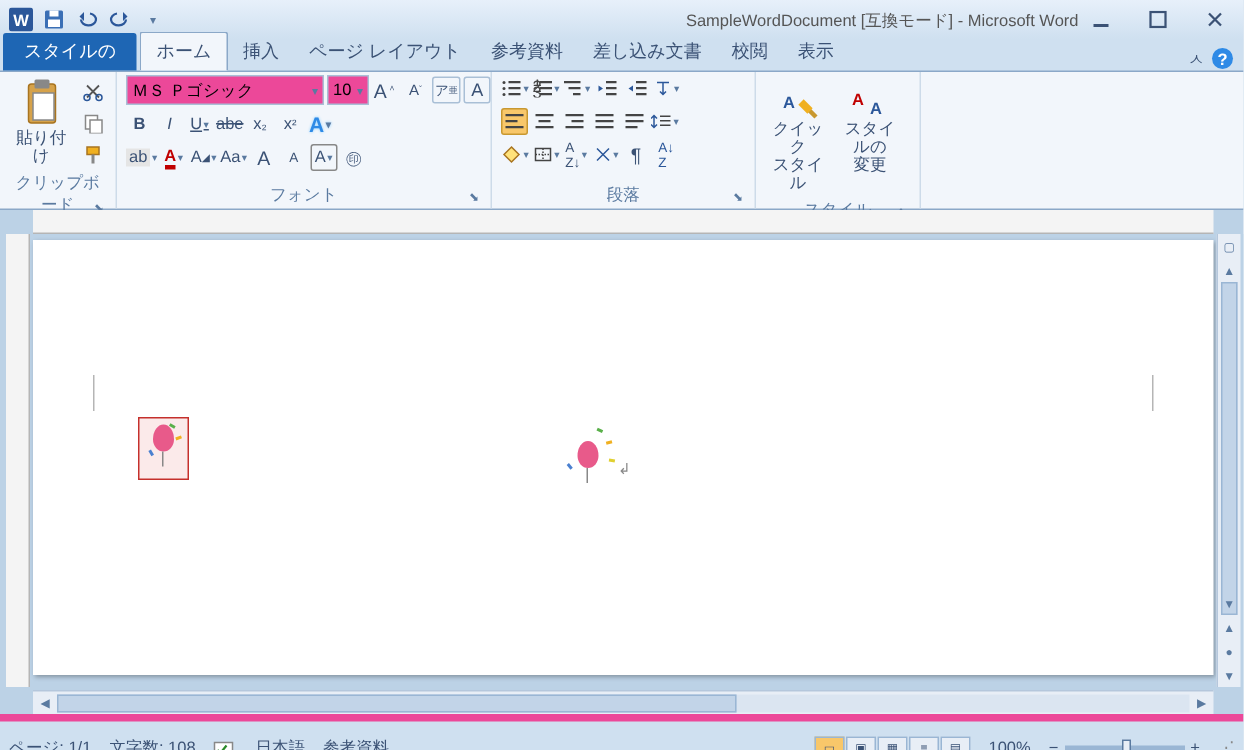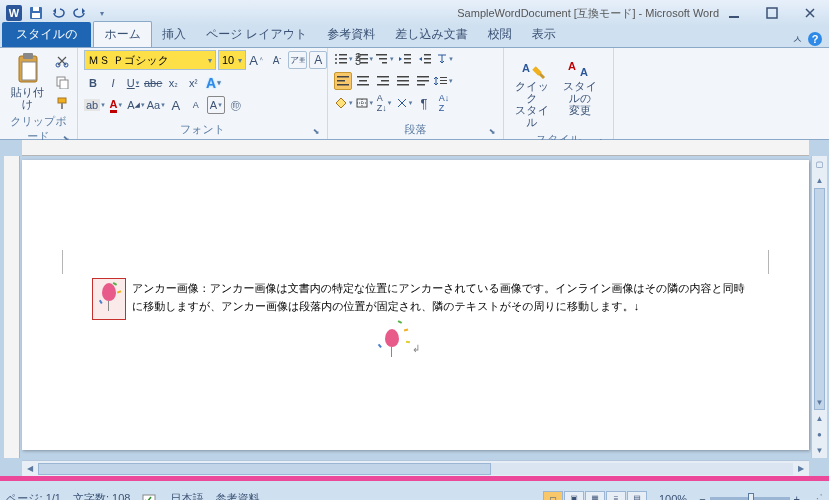--- a/index.html
+++ b/index.html
@@ -17,21 +17,21 @@
 .tab-right { margin-left: auto; display: flex; gap: 4px; padding-right: 6px; align-items: center; }
 .ribbon { height: 92px; background: #f2f6fb; border-bottom: 1px solid #8ba8c8; display: flex; }
 .group { border-right: 1px solid #cddbe9; padding: 2px 6px 0 6px; display: flex; flex-direction: column; }
 .group-body { flex: 1; display: flex; gap: 4px; align-items: flex-start; }
 .group-label { text-align: center; color: #5a7aa0; font-size: 10px; padding: 2px 0; position: relative; }
 .dlaunch { position: absolute; right: 0; bottom: 2px; width: 10px; height: 10px; color: #5a7aa0; font-size: 8px; }
 .bigbtn { display: flex; flex-direction: column; align-items: center; justify-content: center; width: 44px; padding: 2px; text-align: center; line-height: 1.1; color: #3b5275; }
 .row { display: flex; gap: 2px; align-items: center; margin-bottom: 2px; }
 .smallbtn { min-width: 18px; height: 18px; display: flex; align-items: center; justify-content: center; color: #3b5275; border-radius: 2px; }
 .smallbtn.drop::after { content: "▾"; font-size: 7px; margin-left: 1px; color: #5a7aa0; }
-.combo { height: 20px; border: 1px solid #a9bfd6; background: #fde047; display: flex; align-items: center; padding: 0 3px; }
+.combo { height: 20px; border: 1px solid #a9bfd6; background: #ec4899; display: flex; align-items: center; padding: 0 3px; }
 .combo span { flex: 1; }
 .combo::after { content: "▾"; font-size: 8px; color: #5a7aa0; }
 .bold { font-weight: bold; } .italic { font-style: italic; } .underline { text-decoration: underline; }
 .strike { text-decoration: line-through; } .sub { font-size: 9px; } .hl { background: #e5e5e5; padding: 0 2px; }
 .fc { color: #c00000; }
 .ruler { height: 16px; background: #f4f4f4; border-bottom: 1px solid #b5b5b5; margin: 0 20px 0 22px; position: relative; }
 .doc-area { position: relative; height: 320px; background: #bcd2e6; }
 .vruler { position: absolute; left: 4px; top: 0; width: 16px; bottom: 18px; background: #f4f4f4; border-right: 1px solid #b5b5b5; }
 .page { position: absolute; left: 22px; top: 4px; right: 20px; height: 290px; background: #fff; box-shadow: 1px 1px 3px rgba(0,0,0,.3); }
 .corner { position: absolute; width: 24px; height: 24px; border: 1px solid #b5b5b5; }
@@ -369,21 +369,20 @@
     <div class="corner tr"></div>
     <div class="anchor-img">
       <div class="balloon"></div>
       <div class="confetti" style="top:2px;left:2px">
         <span style="top:2px;left:18px;transform:rotate(30deg);background:#5ab04a"></span>
         <span style="top:10px;left:22px;transform:rotate(-20deg)"></span>
         <span style="top:20px;left:4px;transform:rotate(60deg);background:#4a80d0"></span>
       </div>
     </div>
     <div class="content">
-      <div class="para1">アンカー画像：アンカー画像は文書内の特定な位置にアンカーされている画像です。インライン画像はその隣の内容と同時に移動しますが、アンカー画像は段落内の位置が固定され、隣のテキストがその周りに移動します。↓</div>
       <div style="height:6px"></div>
       <div class="inline-blk">
         <div style="position:relative;width:40px;height:36px">
           <div class="balloon" style="margin-top:8px"></div>
           <div class="confetti" style="top:0;left:6px">
             <span style="top:0;left:20px;transform:rotate(25deg);background:#5ab04a"></span>
             <span style="top:8px;left:26px;transform:rotate(-15deg)"></span>
             <span style="top:24px;left:0;transform:rotate(50deg);background:#4a80d0"></span>
             <span style="top:20px;left:28px;transform:rotate(10deg);background:#e0d030"></span>
           </div>

